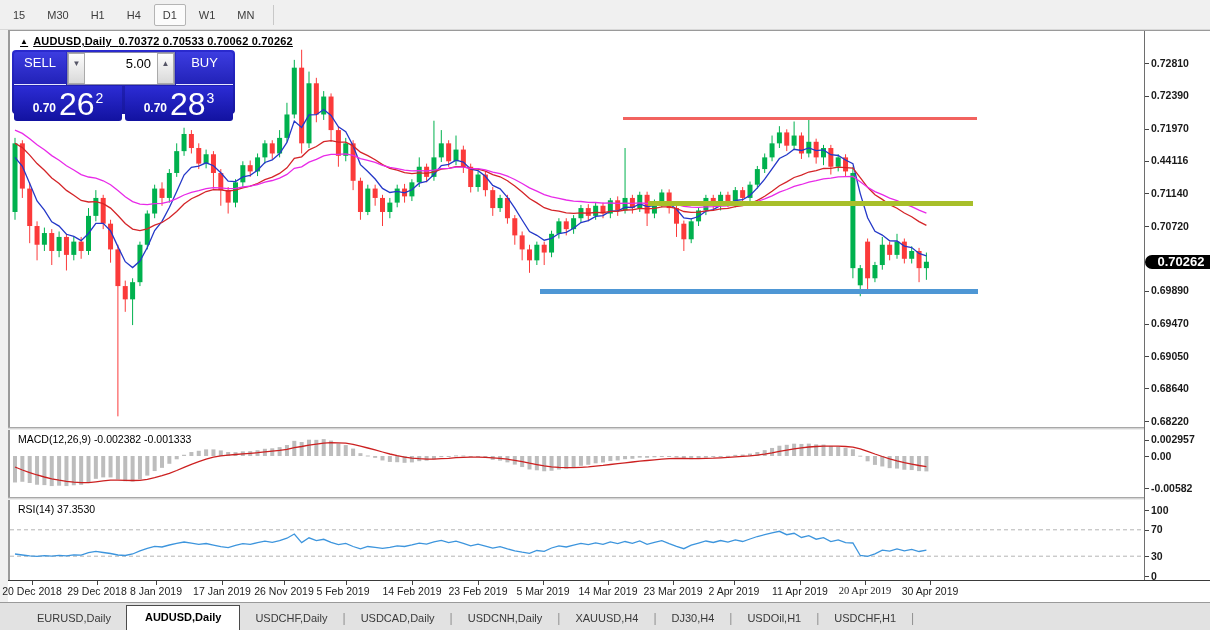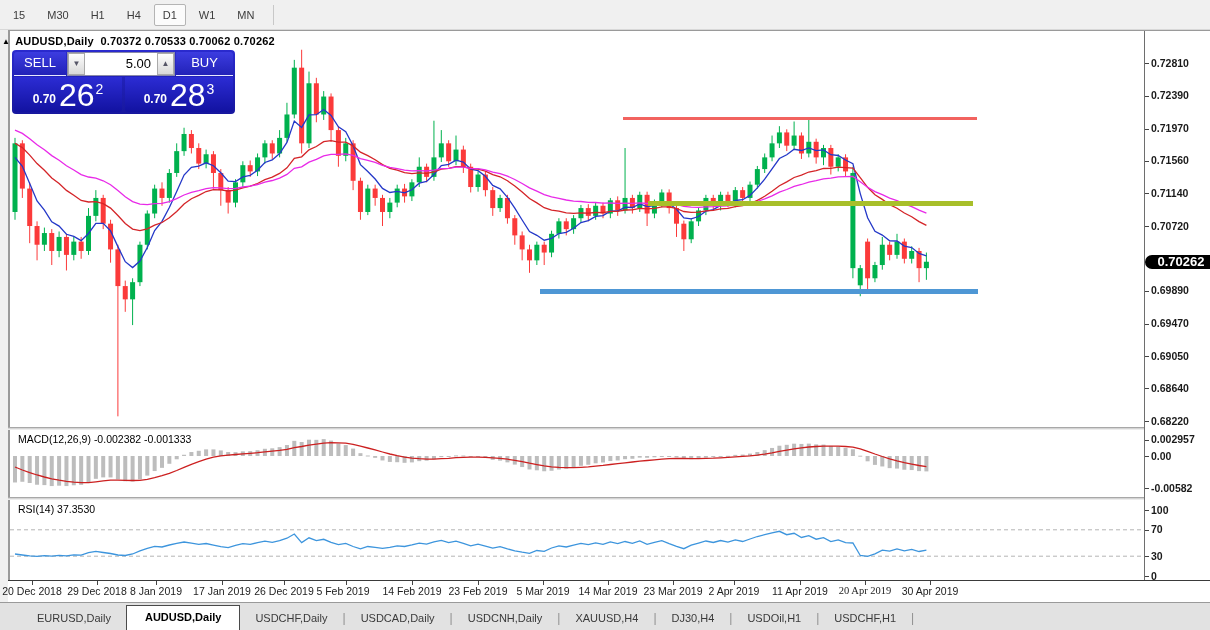--- a/index.html
+++ b/index.html
@@ -16,28 +16,28 @@
   .tf-sep { width:1px; height:20px; background:#c8c8c8; margin:0 8px; }
 
   
   #chart-window { position:absolute; left:8px; top:30px; width:1202px; height:572px;
     background:#fff; border-left:2px solid #9a9a9a; border-top:1px solid #9a9a9a; }
   #vaxis-line { position:absolute; left:1144px; top:31px; width:1px; height:550px; background:#6e6e6e; }
   .pane-divider { position:absolute; left:8px; width:1202px; height:3px;
     background:#d4d4d4; border-top:1px solid #a8a8a8; border-bottom:1px solid #ececec; }
 
   
-  #symbol-header { position:absolute; left:2px; top:35px; font-size:11px; font-weight:600;
-    color:#000; z-index:30; letter-spacing:0.2px; }
+  #symbol-header { position:absolute; left:20px; top:35px; font-size:11px; font-weight:600;
+    color:#000; z-index:30; letter-spacing:0.2px;text-decoration:underline; }
   #symbol-header .tri { font-size:8px; margin-right:5px; position:relative; top:-1px; }
 
   
   #trade-panel { position:absolute; left:12px; top:50px; width:223px; height:64px; z-index:40;
     border-radius:4px; background:linear-gradient(#2a2ace,#17179e); padding:2px; }
-  .tp-top { display:flex; height:24px; }
+  .tp-top { display:flex; height:33px; }
   .tp-btn { color:#fff; font-size:13px; text-align:center; line-height:22px;
     background:linear-gradient(#3c3ce0,#2222b8); border-bottom:1px solid #e8e8ff;
     cursor:pointer; }
   #sell-btn { width:52px; border-top-left-radius:3px; }
   #buy-btn  { width:57px; border-top-right-radius:3px; }
   .vol-box { flex:1; display:flex; background:#fff; border:1px solid #8a8aa8; margin:0 1px; }
   .vol-spin { width:17px; background:linear-gradient(#fdfdfd,#d9d9d9); border:1px solid #aaa;
     font-size:8px; color:#556; text-align:center; line-height:20px; cursor:pointer; }
   .vol-value { flex:1; font-size:13px; color:#000; text-align:right; padding:3px 6px 0 0; }
   .tp-bottom { display:flex; gap:3px; margin-top:1px; height:35px; }
@@ -527,21 +527,21 @@
   </svg>
 
 <div id="price-axis">
     <div class="ax-tick" style="top: 32px;"></div>
     <div class="ax-label" style="top: 25.5px;">0.72810</div>
     <div class="ax-tick" style="top: 64.76px;"></div>
     <div class="ax-label" style="top: 58.26px;">0.72390</div>
     <div class="ax-tick" style="top: 97.52px;"></div>
     <div class="ax-label" style="top: 91.02px;">0.71970</div>
     <div class="ax-tick" style="top: 129.5px;"></div>
-    <div class="ax-label" style="top: 123px;">0.71560</div>
+    <div class="ax-label" style="top: 123px;">0.44116</div>
     <div class="ax-tick" style="top: 162.26px;"></div>
     <div class="ax-label" style="top: 155.76px;">0.71140</div>
     <div class="ax-tick" style="top: 195.02px;"></div>
     <div class="ax-label" style="top: 188.52px;">0.70720</div>
     <div class="ax-tick" style="top: 259.76px;"></div>
     <div class="ax-label" style="top: 253.26px;">0.69890</div>
     <div class="ax-tick" style="top: 292.52px;"></div>
     <div class="ax-label" style="top: 286.02px;">0.69470</div>
     <div class="ax-tick" style="top: 325.28px;"></div>
     <div class="ax-label" style="top: 318.78px;">0.69050</div>
@@ -569,21 +569,21 @@
 <div id="date-axis">
     <div class="date-tick" style="left: 24px;"></div>
     <div class="date-label" style="left: 24px;">20 Dec 2018</div>
     <div class="date-tick" style="left: 89px;"></div>
     <div class="date-label" style="left: 89px;">29 Dec 2018</div>
     <div class="date-tick" style="left: 148px;"></div>
     <div class="date-label" style="left: 148px;">8 Jan 2019</div>
     <div class="date-tick" style="left: 214px;"></div>
     <div class="date-label" style="left: 214px;">17 Jan 2019</div>
     <div class="date-tick" style="left: 276px;"></div>
-    <div class="date-label" style="left: 276px;">26 Dec 2019</div>
+    <div class="date-label" style="left: 276px;">26 Nov 2019</div>
     <div class="date-tick" style="left: 338px;"></div>
     <div class="date-label" style="left: 335px;">5 Feb 2019</div>
     <div class="date-tick" style="left: 404px;"></div>
     <div class="date-label" style="left: 404px;">14 Feb 2019</div>
     <div class="date-tick" style="left: 470px;"></div>
     <div class="date-label" style="left: 470px;">23 Feb 2019</div>
     <div class="date-tick" style="left: 535px;"></div>
     <div class="date-label" style="left: 535px;">5 Mar 2019</div>
     <div class="date-tick" style="left: 600px;"></div>
     <div class="date-label" style="left: 600px;">14 Mar 2019</div>

